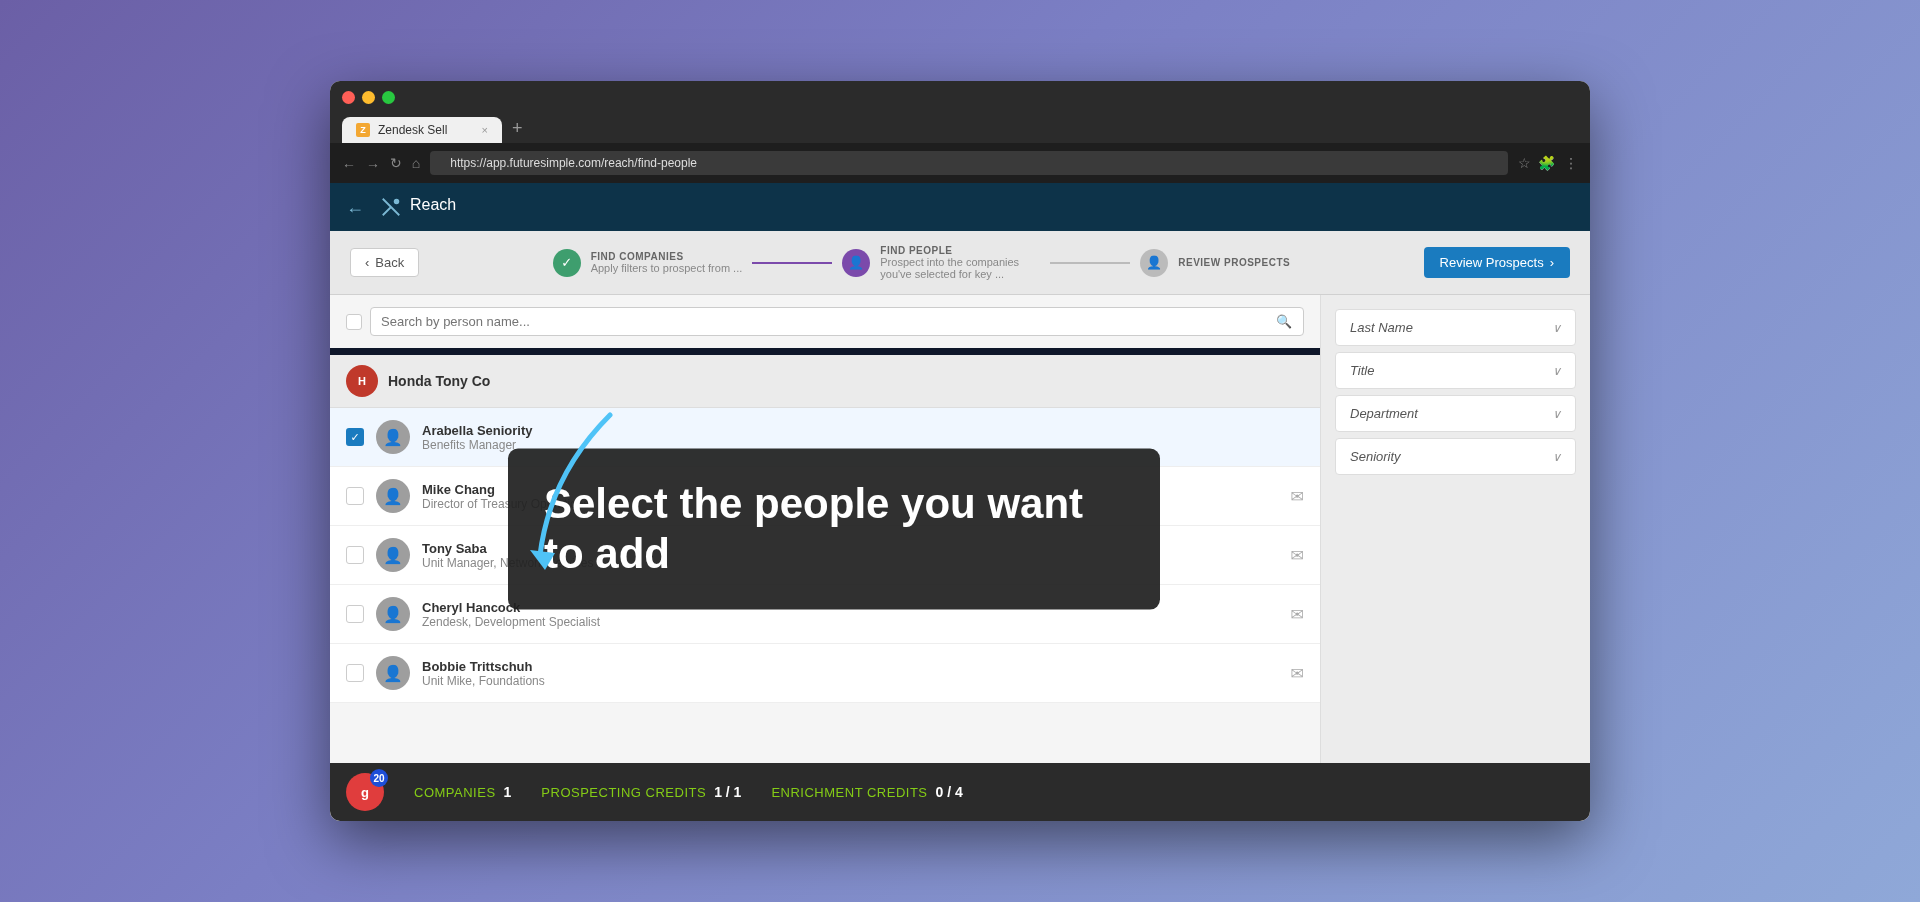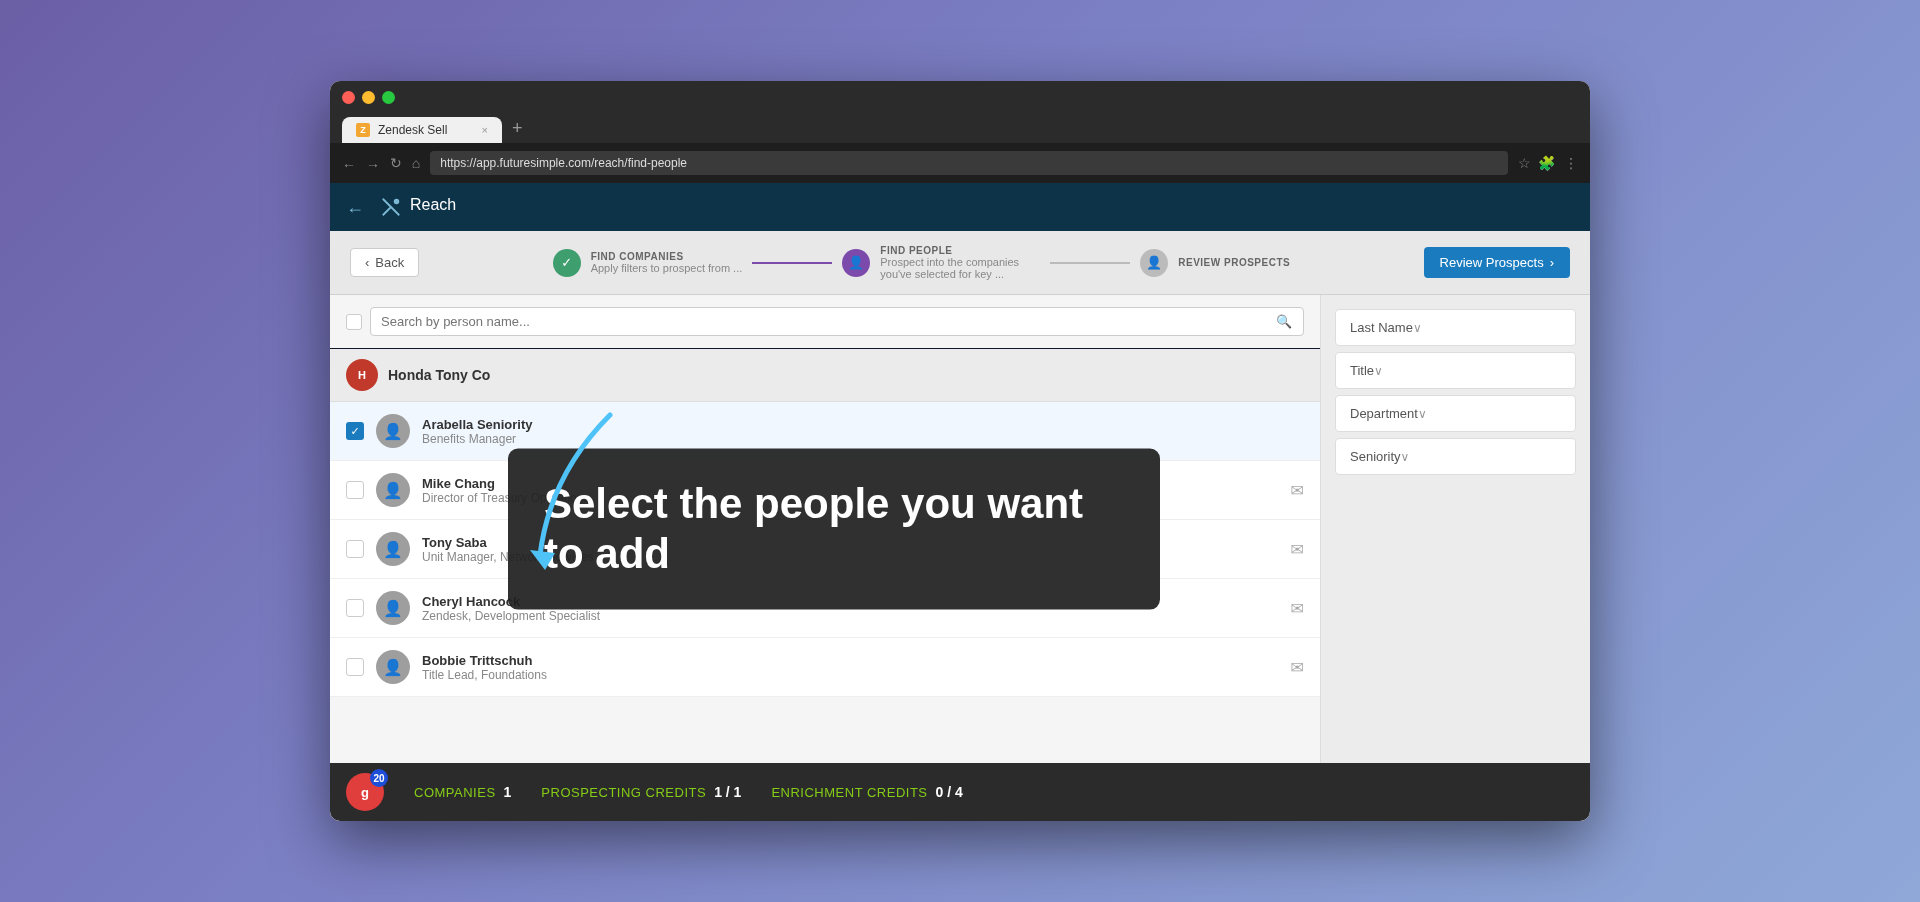--- a/index.html
+++ b/index.html
@@ -108,21 +108,21 @@
       font-size: 14px;
       cursor: pointer;
       background: none;
       border: none;
     }
     .address-input {
       flex: 1;
       background: #3a3a3a;
       border: none;
       border-radius: 4px;
-      padding: 5px 10px;
+      padding: 5px 20px;
       color: #ddd;
       font-size: 12px;
       outline: none;
     }
     .address-actions {
       display: flex;
       gap: 8px;
       color: #888;
       font-size: 14px;
     }
@@ -278,21 +278,21 @@
       background: #f5f5f5;
     }
 
     
     .search-bar {
       padding: 12px 16px;
       background: #f5f5f5;
       display: flex;
       align-items: center;
       gap: 8px;
-      border-bottom: 1px solid #0f172a;
+      border-bottom: 7px solid #0f172a;
     }
     .search-checkbox {
       width: 16px;
       height: 16px;
       border: 1px solid #ccc;
       border-radius: 3px;
       background: white;
     }
     .search-input-wrap {
       flex: 1;
@@ -417,22 +417,24 @@
     .filter-group {
       background: white;
       border: 1px solid #ddd;
       border-radius: 4px;
     }
     .filter-group-header {
       padding: 10px 14px;
       font-size: 13px;
       color: #555;
       display: flex;
+      justify-content: space-between;
       align-items: center;
       cursor: pointer;
+      font-style: italic;
     }
     .filter-chevron {
       font-size: 12px;
       color: #999;
     }
 
     
     .bottom-summary {
       background: #2b2b2b;
       padding: 10px 16px;
@@ -658,21 +660,21 @@
             <div class="person-title">Zendesk, Development Specialist</div>
           </div>
           <span class="email-icon">✉</span>
         </div>
 
         <div class="person-row">
           <div class="person-checkbox unchecked"></div>
           <div class="person-avatar">👤</div>
           <div class="person-info">
             <div class="person-name">Bobbie Trittschuh</div>
-            <div class="person-title">Title Lead, Foundations</div>
+            <div class="person-title">Unit Mike, Foundations</div>
           </div>
           <span class="email-icon">✉</span>
         </div>
 
         <div class="tooltip-overlay">
           <div class="tooltip-text">Select the people you want to add</div>
         </div>
 
         <div class="arrow-overlay">
           <svg width="160" height="200" viewBox="0 0 160 200" fill="none">

